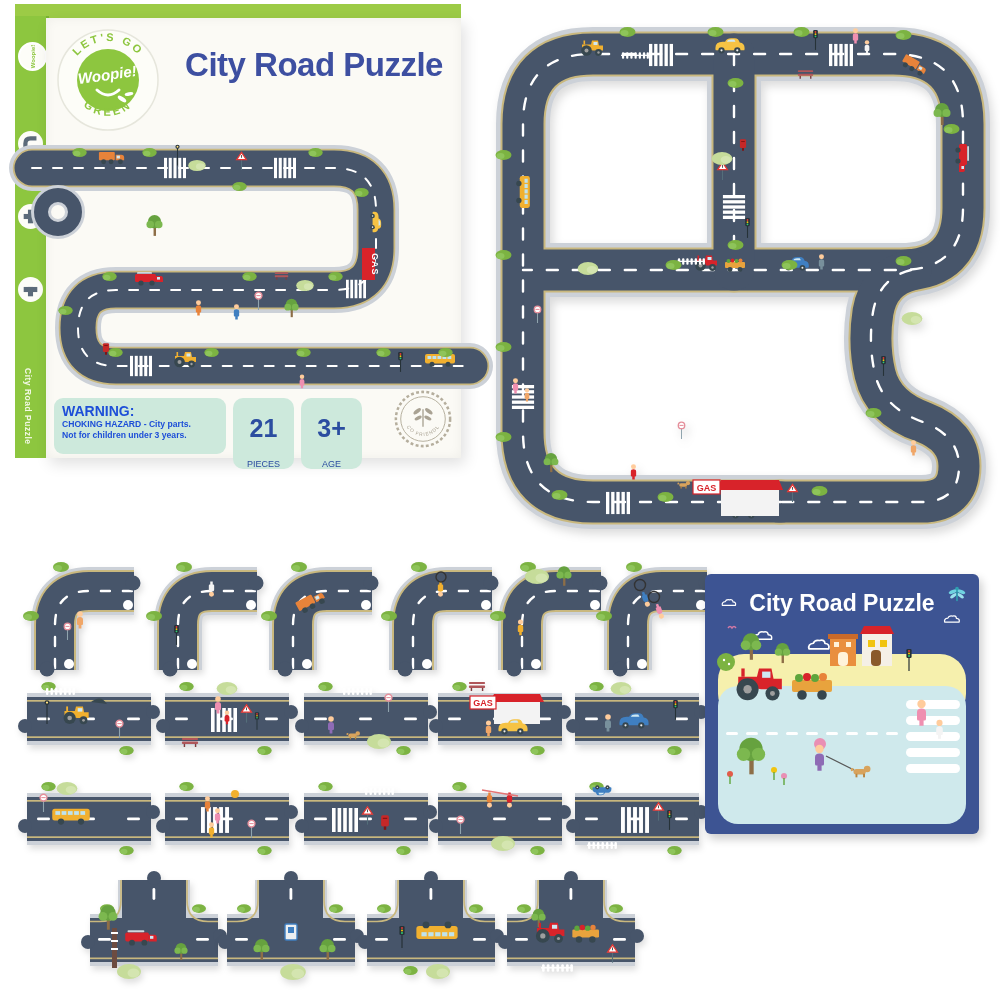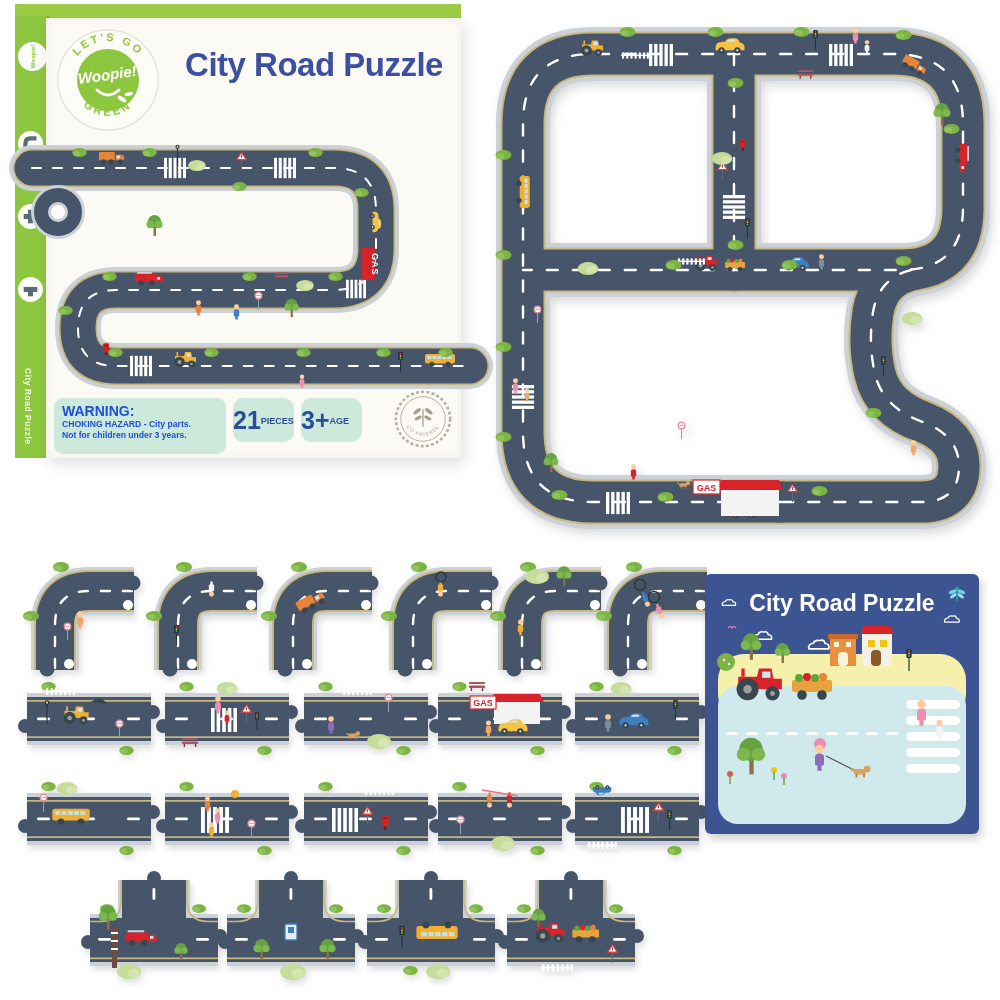--- a/index.html
+++ b/index.html
@@ -22,24 +22,24 @@
              box-shadow:inset 0 0 12px rgba(0,0,0,.05), 4px 6px 14px rgba(0,0,0,.12);}
   #box-title{left:122px;top:28px;width:292px;text-align:center;font-size:33px;font-weight:bold;
              color:#3d4fa1;letter-spacing:-.5px;}
   #box-art{left:0px;top:112px;width:415px;height:262px;}
   .gas-v{font:bold 9px "Liberation Sans",sans-serif;fill:#fff;letter-spacing:1px;}
   
   #warning-box{left:8px;top:380px;width:172px;height:56px;background:#cde9dc;border-radius:9px;
                padding:5px 8px;box-sizing:border-box;color:#1d4ed8;}
   #warning-box .wh{font-size:14px;font-weight:bold;}
   #warning-box .wl{font-size:8.6px;font-weight:bold;line-height:1.25;}
-  .badge{top:380px;width:61px;height:44px;background:#cde9dc;border-radius:10px;color:#2b4da0;
-         display:flex;flex-direction:row;align-items:center;justify-content:flex-start;}
+  .badge{top:380px;width:61px;height:71px;background:#cde9dc;border-radius:10px;color:#2b4da0;
+         display:flex;flex-direction:column;align-items:center;justify-content:flex-end;}
   .badge .bv{font-size:25px;font-weight:bold;line-height:1;}
-  .badge .bl{font-size:9px;font-weight:bold;margin-top:2px;}
+  .badge .bl{font-size:9px;font-weight:normal;margin-top:18px;}
   #badge-pieces{left:187px;} #badge-age{left:255px;}
   #eco-stamp{left:346px;top:370px;width:62px;height:62px;}
   
   #assembled{left:481px;top:12px;width:514px;height:530px;filter:drop-shadow(3px 5px 5px rgba(0,0,0,.14));}
   .rd-case{fill:none;stroke:#ccd1d8;stroke-width:54;stroke-linecap:round;stroke-linejoin:round;}
   .rd-yel{fill:none;stroke:#c9b87e;stroke-width:45;stroke-linecap:round;stroke-linejoin:round;}
   .rd-main{fill:none;stroke:#47556a;stroke-width:41;stroke-linecap:round;stroke-linejoin:round;}
   .rd-dash{fill:none;stroke:#fff;stroke-width:2.4;stroke-dasharray:11 15;stroke-linecap:round;}
   .gas-t{font:bold 9px "Liberation Sans",sans-serif;fill:#d8232a;text-anchor:middle;}
   

